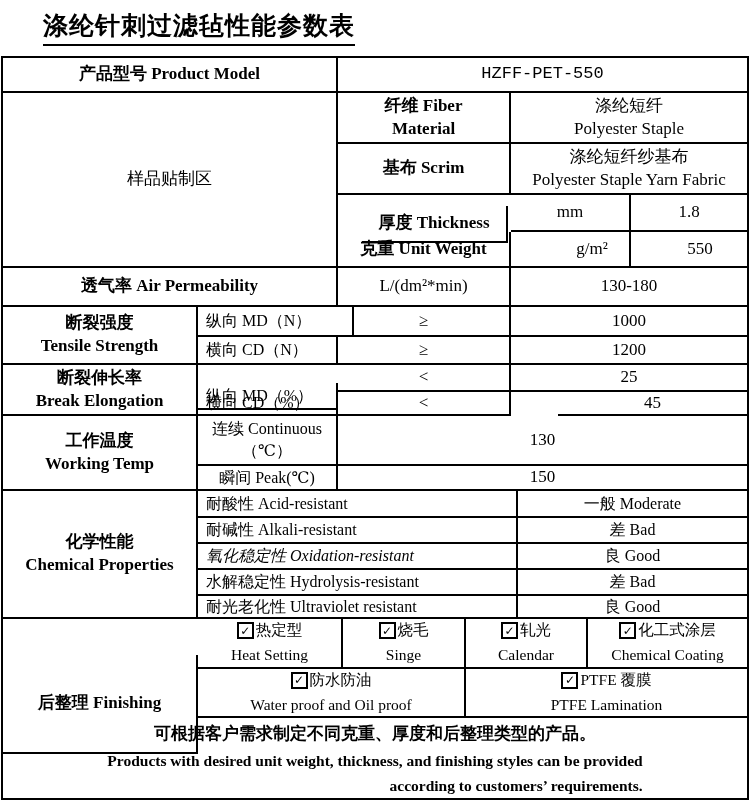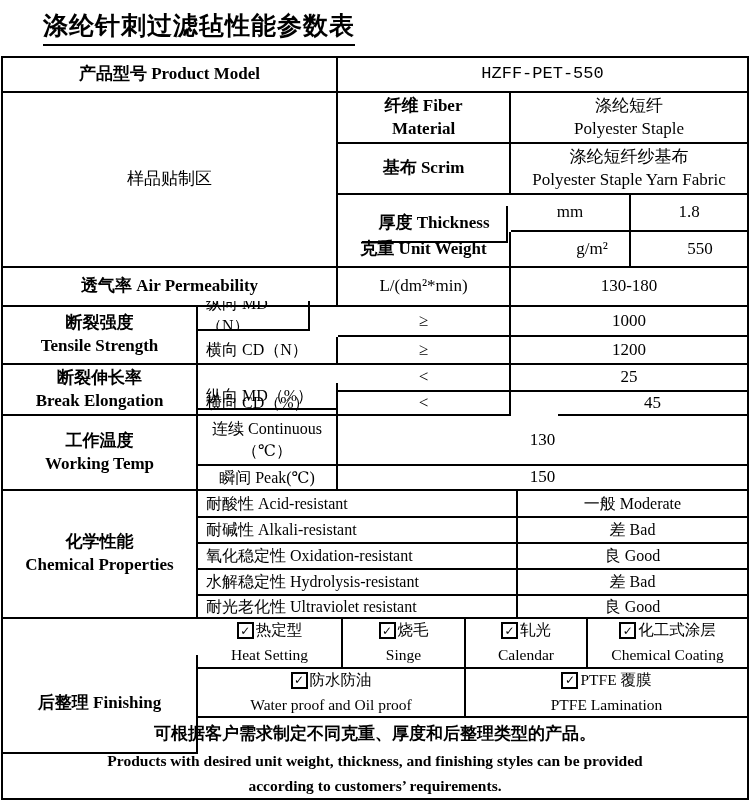--- a/index.html
+++ b/index.html
@@ -24,21 +24,21 @@
     position:absolute;box-sizing:border-box;
     border-right:2px solid #000;border-bottom:2px solid #000;
     display:flex;flex-direction:column;
     align-items:center;justify-content:center;
     text-align:center;
     font-size:17px;line-height:1.35;
     white-space:pre-line;
     overflow:hidden;
   }
   .edge-r{border-right:none;}
-  .edge-b{border-bottom:none;}
+  .edge-b{border-bottom:none;text-align:right;}
   .b{font-weight:bold;}
   .left{align-items:flex-start;text-align:left;padding-left:8px;}
   .fs16{font-size:16px;}
   .opt{font-size:15.5px;line-height:1.6;}
   .opt-line{display:flex;align-items:center;justify-content:center;}
   .checkbox{
     display:inline-flex;align-items:center;justify-content:center;
     width:13px;height:13px;border:2px solid #000;box-sizing:content-box;
     margin-right:2px;flex:0 0 auto;
   }
@@ -74,21 +74,21 @@
   <div class="cell b" style="left:335px;top:174px;width:173px;height:36px;">克重 Unit Weight</div>
   <div class="cell" style="left:508px;top:174px;width:120px;height:36px;padding-left:44px;">g/m²</div>
   <div class="cell edge-r" style="left:628px;top:174px;right:0;height:36px;padding-left:22px;">550</div>
 
   <div class="cell b" style="left:0;top:210px;width:335px;height:39px;">透气率 Air Permeability</div>
   <div class="cell" style="left:335px;top:210px;width:173px;height:39px;">L/(dm²*min)</div>
   <div class="cell edge-r" style="left:508px;top:210px;right:0;height:39px;">130-180</div>
 
   <div class="cell b" style="left:0;top:249px;width:195px;height:58px;">断裂强度
 Tensile Strength</div>
-  <div class="cell left fs16" style="left:195px;top:243px;width:112px;height:30px;">纵向 MD（N）</div>
+  <div class="cell left fs16" style="left:195px;top:249px;width:156px;height:30px;">纵向 MD（N）</div>
   <div class="cell" style="left:335px;top:249px;width:173px;height:30px;">≥</div>
   <div class="cell edge-r" style="left:508px;top:249px;right:0;height:30px;">1000</div>
   <div class="cell left fs16" style="left:195px;top:279px;width:140px;height:28px;">横向 CD（N）</div>
   <div class="cell" style="left:335px;top:279px;width:173px;height:28px;">≥</div>
   <div class="cell edge-r" style="left:508px;top:279px;right:0;height:28px;">1200</div>
 
   <div class="cell b" style="left:0;top:307px;width:195px;height:51px;">断裂伸长率
 Break Elongation</div>
   <div class="cell left fs16" style="left:195px;top:325px;width:140px;height:27px;text-align:right;">纵向 MD（%）</div>
   <div class="cell" style="left:335px;top:307px;width:173px;height:27px;">&lt;</div>
@@ -104,21 +104,21 @@
   <div class="cell edge-r" style="left:335px;top:358px;right:0;height:50px;">130</div>
   <div class="cell fs16" style="left:195px;top:408px;width:140px;height:25px;">瞬间 Peak(℃)</div>
   <div class="cell edge-r" style="left:335px;top:408px;right:0;height:25px;">150</div>
 
   <div class="cell b" style="left:0;top:433px;width:195px;height:128px;">化学性能
 Chemical Properties</div>
   <div class="cell left fs16" style="left:195px;top:433px;width:320px;height:27px;">耐酸性 Acid-resistant</div>
   <div class="cell edge-r fs16" style="left:515px;top:433px;right:0;height:27px;">一般 Moderate</div>
   <div class="cell left fs16" style="left:195px;top:460px;width:320px;height:26px;">耐碱性 Alkali-resistant</div>
   <div class="cell edge-r fs16" style="left:515px;top:460px;right:0;height:26px;">差 Bad</div>
-  <div class="cell left fs16" style="left:195px;top:486px;width:320px;height:26px;">氧化稳定性 Oxidation-resistant</div>
+  <div class="cell left fs16" style="left:195px;top:486px;width:320px;height:26px;font-style:italic;">氧化稳定性 Oxidation-resistant</div>
   <div class="cell edge-r fs16" style="left:515px;top:486px;right:0;height:26px;">良 Good</div>
   <div class="cell left fs16" style="left:195px;top:512px;width:320px;height:26px;">水解稳定性 Hydrolysis-resistant</div>
   <div class="cell edge-r fs16" style="left:515px;top:512px;right:0;height:26px;">差 Bad</div>
   <div class="cell left fs16" style="left:195px;top:538px;width:320px;height:23px;">耐光老化性 Ultraviolet resistant</div>
   <div class="cell edge-r fs16" style="left:515px;top:538px;right:0;height:23px;">良 Good</div>
 
   <div class="cell b" style="left:0;top:561px;width:195px;height:99px;margin-top:36px;">后整理 Finishing</div>
 
   <div class="cell opt" style="left:195px;top:561px;width:145px;height:50px;">
     <div class="opt-line"><span class="checkbox"><span class="check">✓</span></span><span>热定型</span></div>

